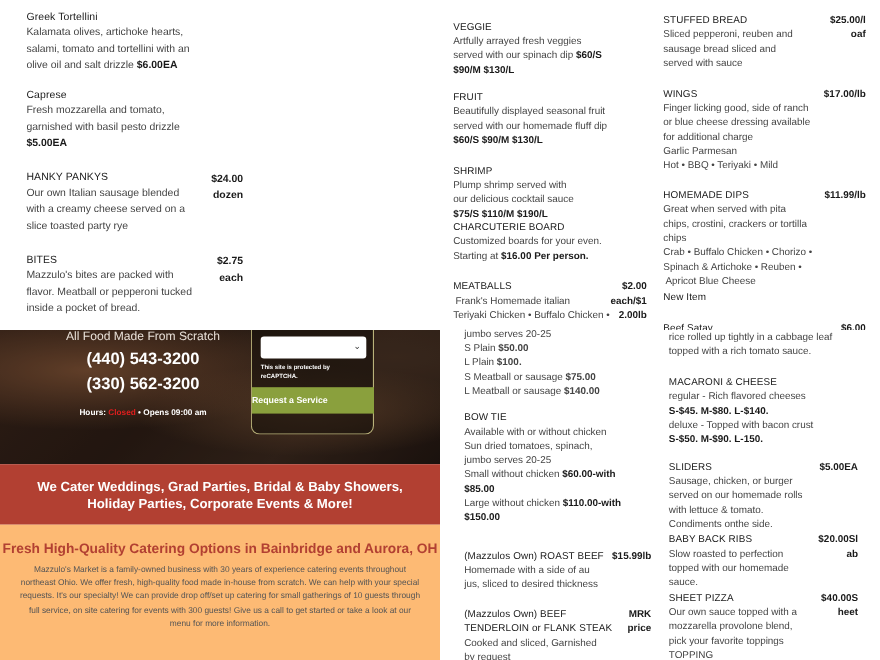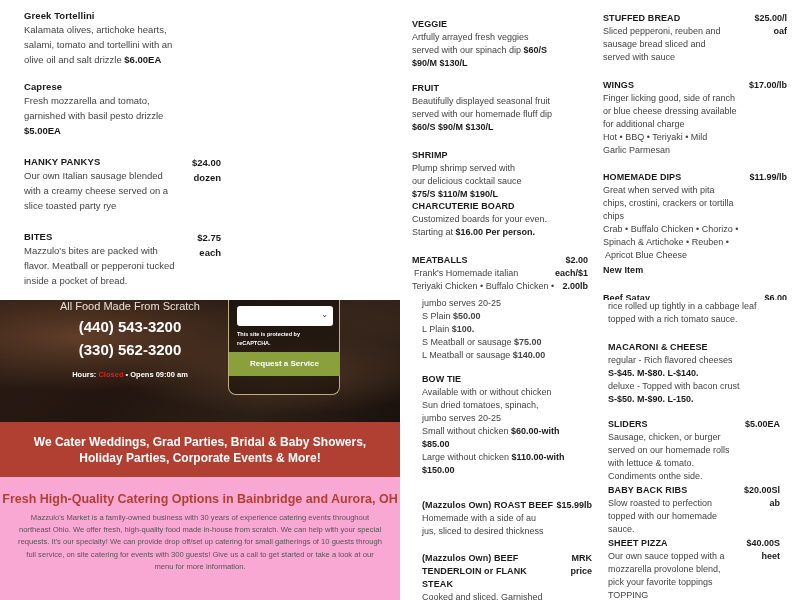--- a/index.html
+++ b/index.html
@@ -2,21 +2,21 @@
 <html><head>
   <meta charset="utf-8">
   <style>
     * { box-sizing: border-box; margin: 0; padding: 0; }
     html, body { width: 800px; height: 600px; overflow: hidden; background: #ffffff; }
     body { position: relative; font-family: "Liberation Sans", "DejaVu Sans", sans-serif; color: #333; }
 
     .panel { position: absolute; overflow: hidden; background: #fff; }
 
     .menu-item { position: relative; }
-    .menu-item .title { font-weight: bold; font-size: 9px; color: #1a1a1a; letter-spacing: 0.1px; }
+    .menu-item .title { font-weight: normal; font-size: 9px; color: #1a1a1a; letter-spacing: 0.1px; }
     .menu-item .desc { font-size: 9px; color: #444; line-height: 13px; }
     .menu-item .price { position: absolute; right: 0; top: 0; text-align: right; font-weight: bold; font-size: 9px; color: #1a1a1a; line-height: 13px; }
     .menu-item b { color: #1a1a1a; }
     .line { display: block; font-size: 9px; line-height: 13px; color: #444; }
 
     
     #panel-tl { left: 0; top: 0; width: 230px; height: 300px; }
     #panel-tl .menu-item { position: absolute; left: 24px; width: 197px; }
     #panel-tl .title { font-size: 9.5px; line-height: 13px; }
     #panel-tl .desc, #panel-tl .line { font-size: 9.5px; line-height: 15px; }
@@ -32,27 +32,27 @@
     }
     .hero-overlay { position: absolute; inset: 0; background: rgba(20,12,8,0.35); }
     .hero-tag { position: absolute; left: 40px; top: 0px; width: 180px; text-align: center; color: #e8e0d8; font-size: 11px; }
     .phone { position: absolute; left: 40px; width: 180px; text-align: center; color: #fff; font-weight: bold; font-size: 15px; }
     .hours { position: absolute; left: 40px; top: 70px; width: 180px; text-align: center; color: #fff; font-size: 7.5px; font-weight: bold; }
     .hours .closed { color: #e01e1e; }
     .form-box { position: absolute; left: 228px; top: -10px; width: 112px; height: 105px; border: 1px solid #b9b27a; border-top: none; border-radius: 0 0 8px 8px; background: rgba(20,14,10,0.55); }
     .select { position: absolute; left: 8px; top: 16px; width: 96px; height: 20px; background: #fff; border-radius: 3px; }
     .select .chev { position: absolute; right: 5px; top: 4px; font-size: 8px; color: #333; }
     .captcha { position: absolute; left: 8px; top: 40px; width: 98px; color: #fff; font-size: 5.5px; font-weight: bold; line-height: 9px; }
-    .req-btn { position: absolute; left: 0; top: 62px; width: 111px; height: 24px; background: #8aa03d; color: #fff; font-weight: bold; font-size: 8px; text-align: center; line-height: 24px; }
+    .req-btn { position: absolute; left: 0; top: 62px; width: 111px; height: 24px; background: #8aa03d; color: #fff; font-weight: bold; font-size: 8px; text-align: left; line-height: 24px; }
 
     
     #banner { position: absolute; left: 0; top: 422px; width: 400px; height: 55px; background: #b24032; color: #fff; font-weight: bold; font-size: 12px; line-height: 16px; text-align: center; padding: 12px 14px 0 14px; }
 
     
-    #about { position: absolute; left: 0; top: 477px; width: 400px; height: 123px; background: #f9a8d4; text-align: center; }
+    #about { position: absolute; left: 0; top: 477px; width: 400px; height: 123px; background: #fdba74; text-align: center; }
     #about h2 { color: #b24032; font-size: 12.5px; font-weight: bold; margin-top: 15px; }
     #about p { color: #555; font-size: 7.6px; line-height: 12.2px; padding: 6px 18px 0 18px; }
 
     
     #panel-mid { left: 400px; top: 0; width: 195px; height: 600px; }
     #panel-mid .menu-item, #panel-mid .block { position: absolute; left: 12px; width: 176px; }
     #panel-mid .title { line-height: 13px; }
 
     
     #panel-right { left: 595px; top: 0; width: 205px; height: 600px; }
@@ -211,22 +211,22 @@
     <div class="desc" style="width:130px;">Sliced pepperoni, reuben and sausage bread sliced and served with sauce</div>
     <div class="price">
       <div>$25.00/l</div>
       <div>oaf</div>
     </div>
   </div>
 
   <div class="menu-item" style="top:79px; width:184px;">
     <div class="title">WINGS</div>
     <div class="desc" style="width:135px;">Finger licking good, side of ranch or blue cheese dressing available for additional charge</div>
+    <span class="line">Garlic Parmesan</span>
     <span class="line">Hot • BBQ • Teriyaki • Mild</span>
-    <span class="line">Garlic Parmesan</span>
     <div class="price">$17.00/lb</div>
   </div>
 
   <div class="menu-item" style="top:171px; width:184px;">
     <div class="title">HOMEMADE DIPS</div>
     <div class="desc" style="width:135px;">Great when served with pita chips, crostini, crackers or tortilla chips</div>
     <span class="line">Crab • Buffalo Chicken • Chorizo •</span>
     <span class="line">Spinach &amp; Artichoke • Reuben •</span>
     <span class="line" style="padding-left:2px;">Apricot Blue Cheese</span>
     <div class="price">$11.99/lb</div>

